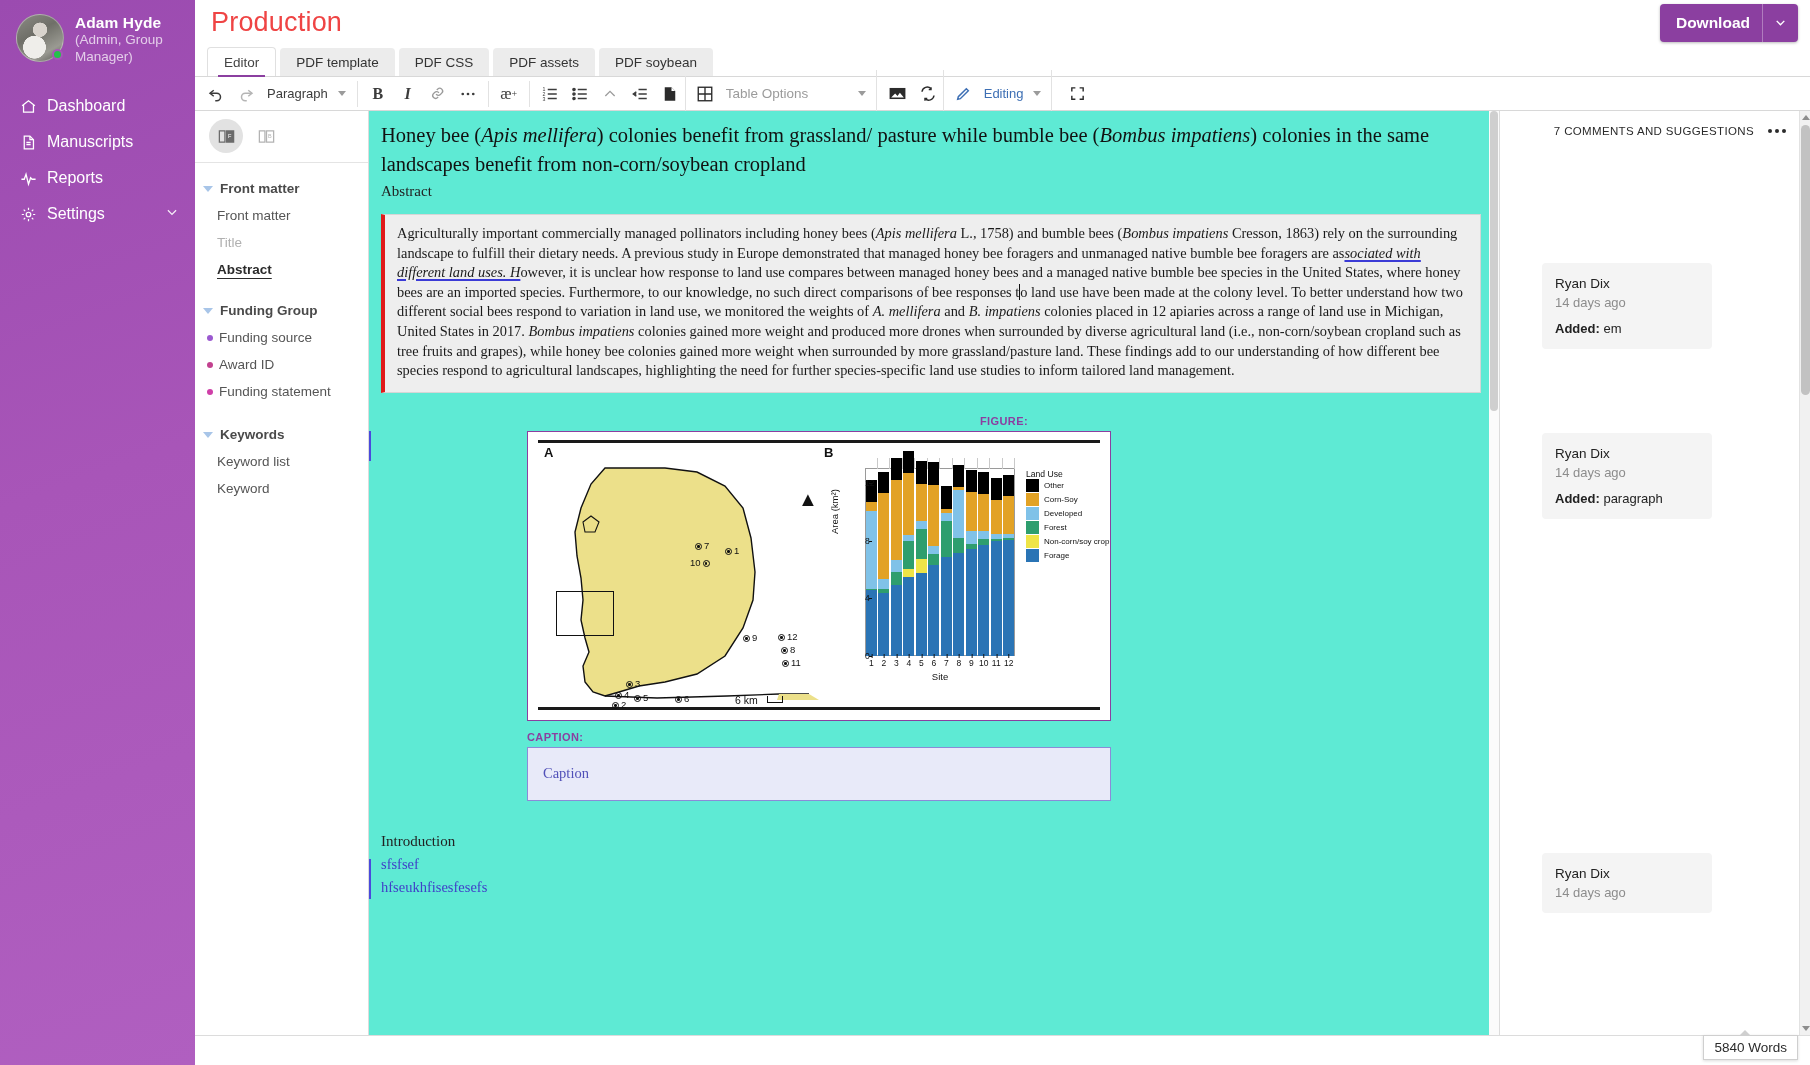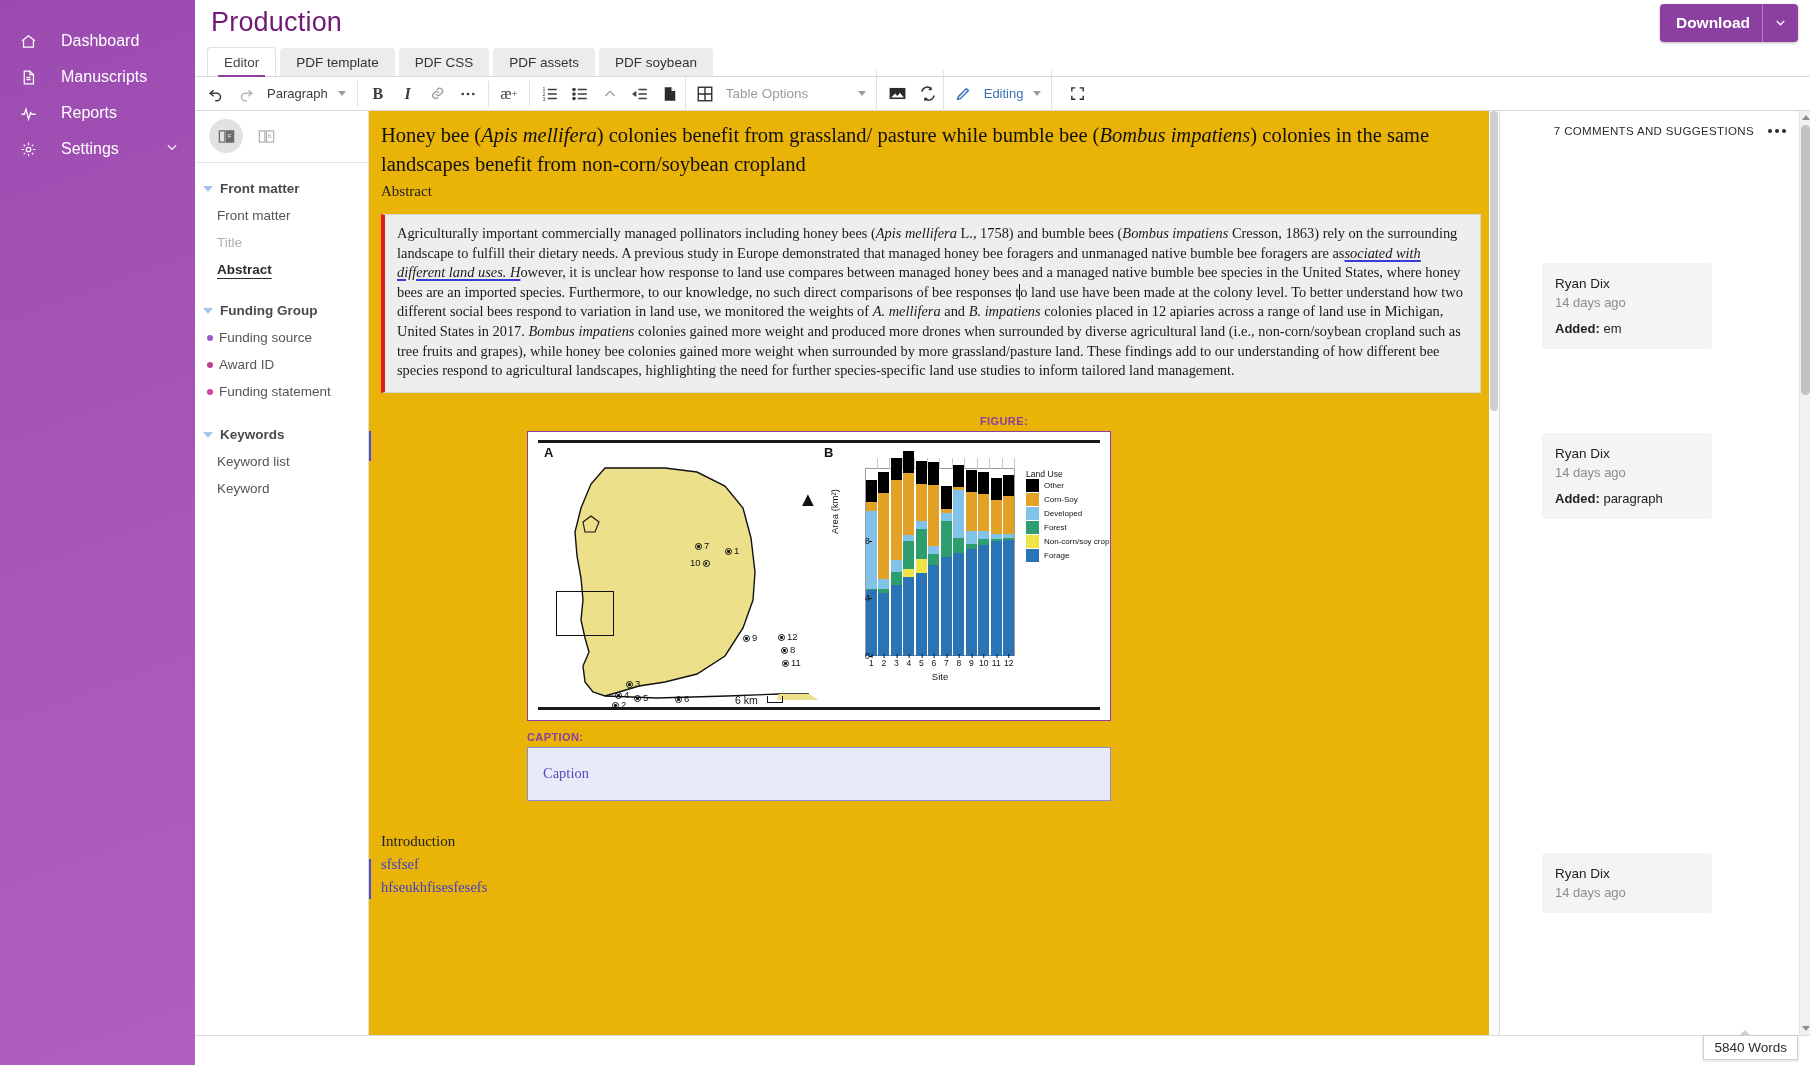--- a/index.html
+++ b/index.html
@@ -29,34 +29,34 @@
   }
   .avatar-dot {
     position: absolute; right: 1px; bottom: 2px;
     width: 11px; height: 11px; border-radius: 50%;
     background: #25c04a; border: 2px solid #a855b8;
   }
   .user-name { font-size: 15.5px; font-weight: 700; line-height: 17px; letter-spacing: .1px; }
   .user-role { font-size: 13.5px; line-height: 17px; color: rgba(255,255,255,.72); max-width: 108px; }
   .nav-items { margin-top: 23px; }
   .nav-item {
-    display: flex; align-items: center; gap: 24px;
+    display: flex; align-items: center; gap: 10px;
     padding: 9px 16px 9px 20px; font-size: 16px; color: #fff; cursor: pointer;
   }
   .nav-item .ico { width: 17px; height: 17px; display: inline-flex; align-items: center; justify-content: center; }
   .nav-item .ico svg { width: 17px; height: 17px; display: block; }
   .nav-item .chev { margin-left: auto; opacity: .9; }
 
   
   .main { flex: 1 1 auto; height: 1065px; position: relative; background: #fff; display: flex; flex-direction: column; }
 
   .topbar { height: 47px; position: relative; flex: 0 0 47px; }
   .page-title {
     position: absolute; left: 16px; top: 7px;
-    font-size: 27px; color: #701a75; font-weight: 400; letter-spacing: .2px;
+    font-size: 27px; color: #ef4444; font-weight: 400; letter-spacing: .2px;
   }
   .download-btn {
     position: absolute; right: 12px; top: 4px;
     height: 38px; min-width: 115px; background: #8b3fa0; color: #fff;
     border-radius: 4px; display: flex; align-items: center; cursor: pointer;
     box-shadow: 0 1px 3px rgba(0,0,0,.28);
   }
   .download-btn .lbl { font-size: 15.5px; font-weight: 700; padding: 0 12px 0 16px; }
   .download-btn .sep { width: 1px; height: 38px; background: rgba(255,255,255,.32); }
   .download-btn .cdn { padding: 0 11px; font-size: 11px; }
@@ -95,21 +95,21 @@
   .dp-tab.active { background: #e2e2e2; }
   .docpanel-list { padding: 12px 0 0 0; }
   .dp-group { font-size: 13.5px; font-weight: 700; color: #4a4a4a; display: flex; align-items: center; gap: 7px; padding: 6px 0 6px 8px; cursor: pointer; }
   .dp-group .tri { width: 0; height: 0; border-left: 5px solid transparent; border-right: 5px solid transparent; border-top: 6px solid #a8c5e8; }
   .dp-item { font-size: 13.5px; color: #555; padding: 6px 0 6px 22px; cursor: pointer; display:flex; align-items:center; gap:6px;}
   .dp-item.muted { color: #b0b0b0; }
   .dp-item.active { color: #2b2b2b; text-decoration: underline; text-underline-offset: 4px; font-weight: 700; }
   .dp-item .bullet { width: 6px; height: 6px; border-radius: 50%; flex: 0 0 6px; margin-left: -10px; }
 
   
-  .manuscript { flex: 1 1 auto; position: relative; background: #eab308; overflow: hidden; border-right: 1px solid #dcdcdc; }
+  .manuscript { flex: 1 1 auto; position: relative; background: #5eead4; overflow: hidden; border-right: 1px solid #dcdcdc; }
   .msc { padding: 10px 18px 0 6px; position: relative; }
   .track-bar { position: absolute; left: 0; width: 2px; background: #4a4adc; }
 
   .doc-title { font-family: "Liberation Serif", serif; font-size: 20.5px; color: #111; line-height: 29px; padding-left: 6px; }
   .doc-title i { font-style: italic; }
   .sec-label { font-family: "Liberation Serif", serif; font-size: 15px; color: #222; padding: 4px 0 0 6px; }
 
   .abstract-box {
     margin: 14px 0 0 6px; background: #eeeeee; border: 1px solid #d6d6d6;
     border-left: 4px solid #e01b1b; padding: 9px 14px 11px 12px;
@@ -211,20 +211,30 @@
     content: ""; position: absolute; top: -6px; right: 46px;
     border-left: 6px solid transparent; border-right: 6px solid transparent; border-bottom: 6px solid #cfcfcf;
   }
 </style>
 </head>
 <body>
 
 <div id="app">
 
   <div class="nav">
+    <div class="nav-user">
+      <div class="avatar-wrap">
+        <div class="avatar"></div>
+        <div class="avatar-dot"></div>
+      </div>
+      <div>
+        <div class="user-name">Adam Hyde</div>
+        <div class="user-role">(Admin, Group Manager)</div>
+      </div>
+    </div>
     <div class="nav-items">
       <div class="nav-item">
         <span class="ico">
           <svg viewBox="0 0 24 24" fill="none" stroke="#fff" stroke-width="1.8">
               <path d="M3 11l9-7 9 7"></path>
               <path d="M5 10v10h14V10"></path>
             </svg>
         </span>
         <span>Dashboard</span>
       </div>

